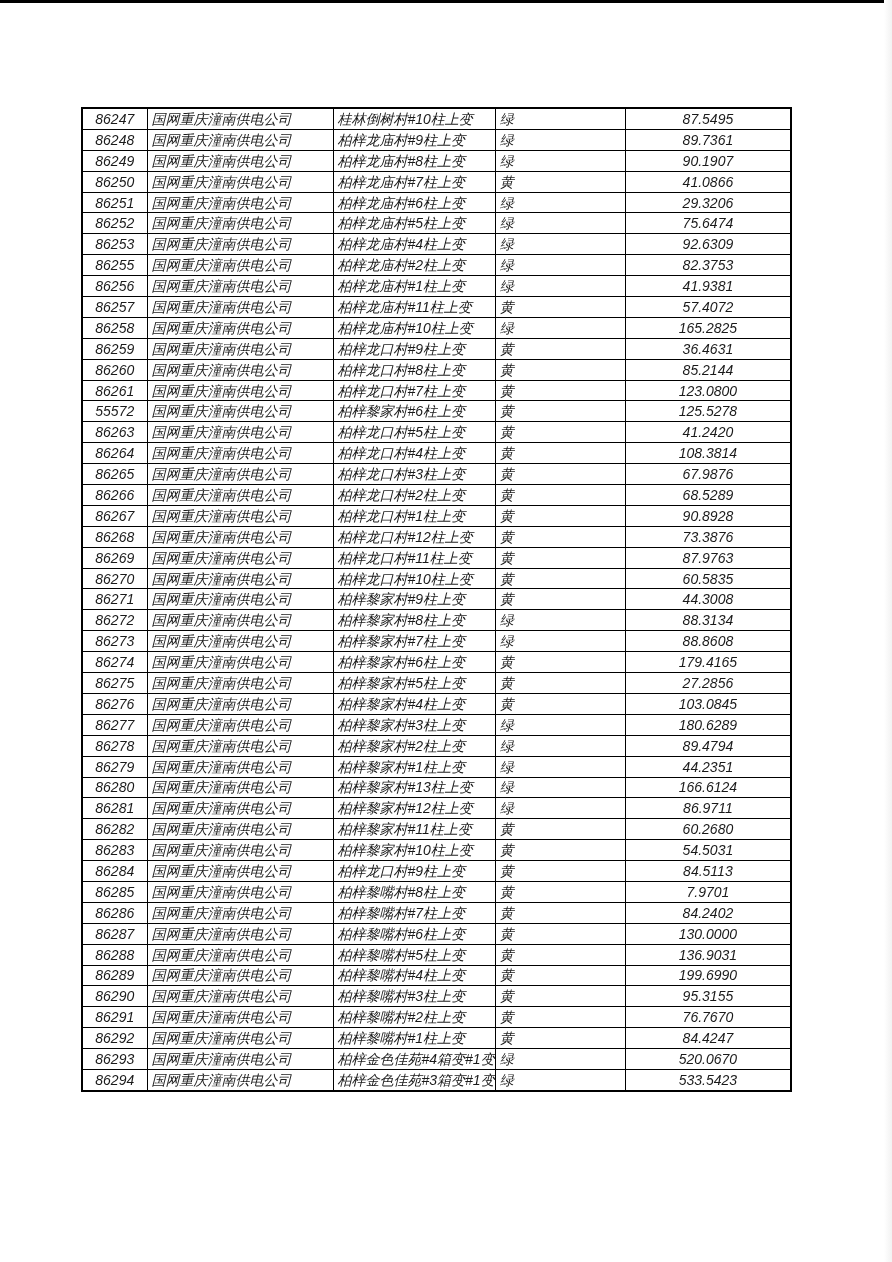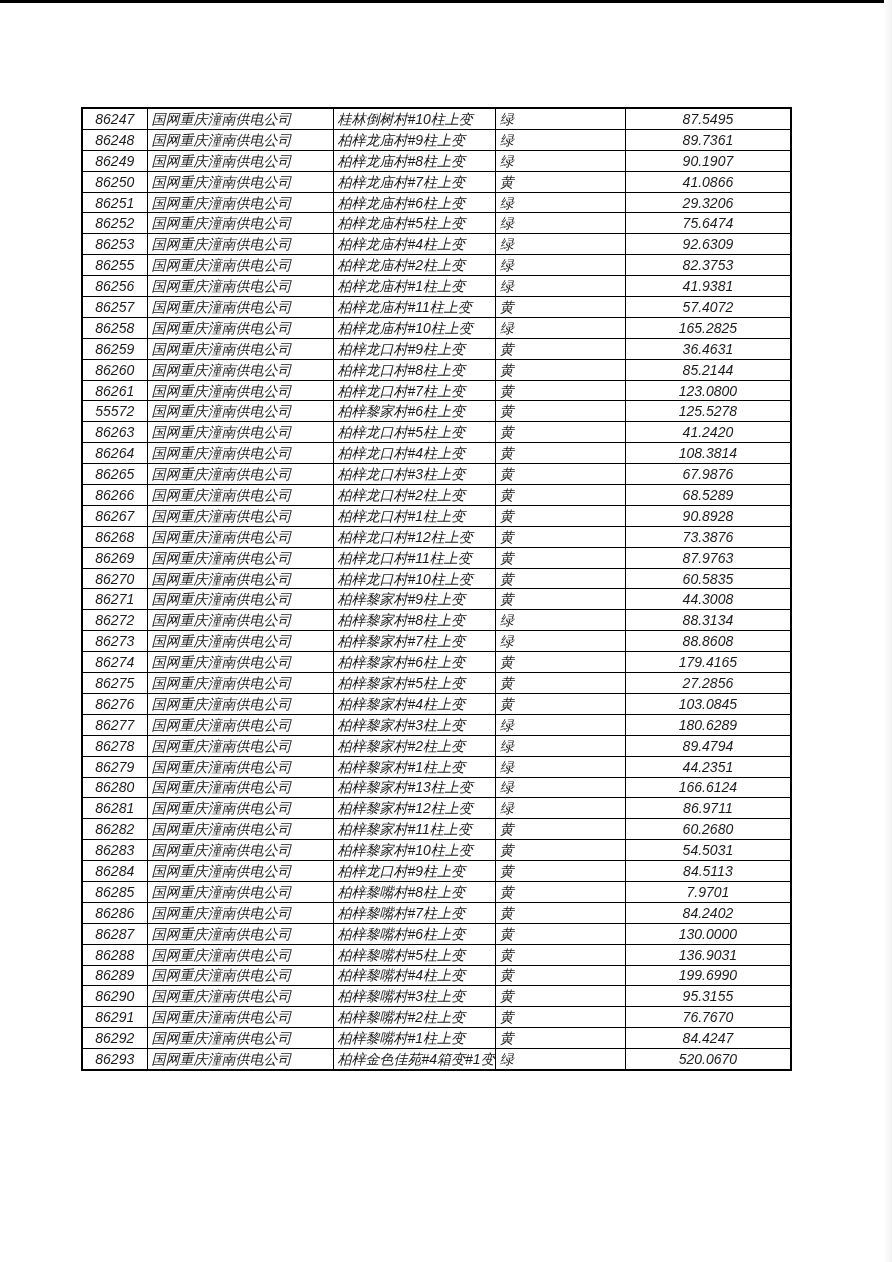--- a/index.html
+++ b/index.html
@@ -383,14 +383,21 @@
         <td class="al-left">黄</td>
         <td class="al-center">84.4247</td>
       </tr>
       <tr>
         <td class="al-center">86293</td>
         <td class="al-left">国网重庆潼南供电公司</td>
         <td class="al-left">柏梓金色佳苑#4箱变#1变</td>
         <td class="al-left">绿</td>
         <td class="al-center">520.0670</td>
       </tr>
+      <tr>
+        <td class="al-center">86294</td>
+        <td class="al-left">国网重庆潼南供电公司</td>
+        <td class="al-left">柏梓金色佳苑#3箱变#1变</td>
+        <td class="al-left">绿</td>
+        <td class="al-center">533.5423</td>
+      </tr>
     </tbody>
 </table>
 
 </body></html>

